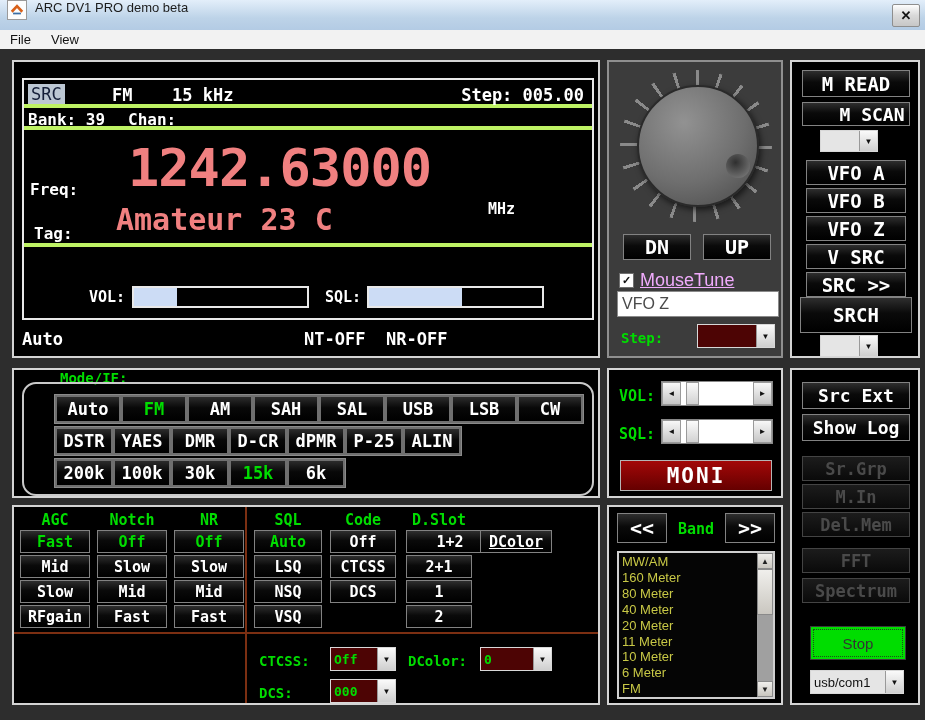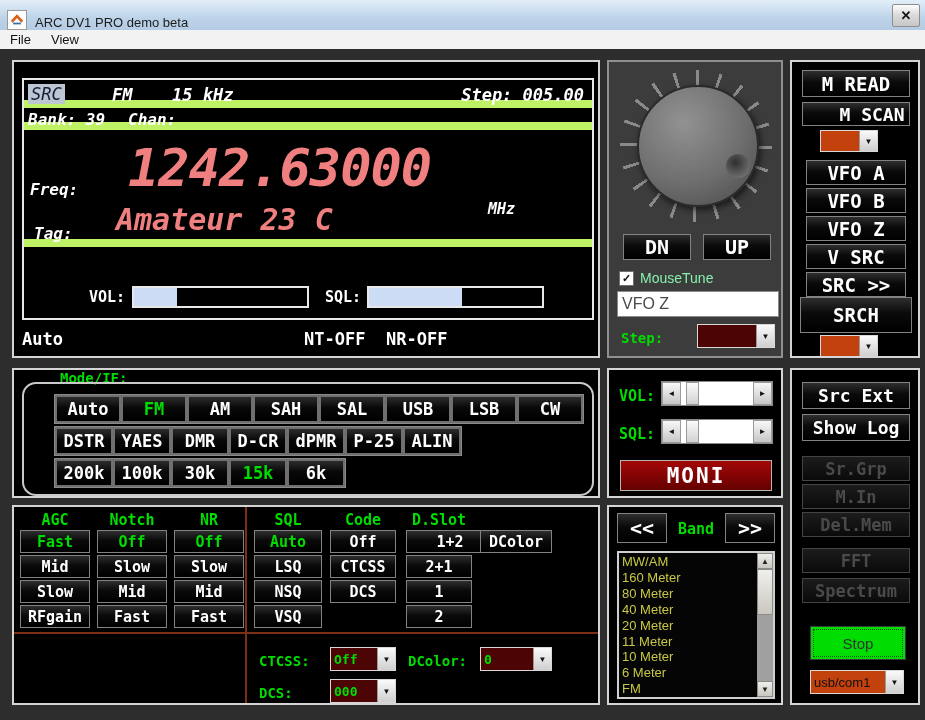--- a/index.html
+++ b/index.html
@@ -3,21 +3,21 @@
 <meta charset="utf-8">
 <style>
   html,body{margin:0;padding:0;background:#555;}
   .mono{font-family:"DejaVu Sans Mono",monospace;}
   .sans{font-family:"Liberation Sans",sans-serif;}
   #win{position:relative;width:925px;height:720px;background:#2d2d2d;overflow:hidden;
        font-family:"Liberation Sans",sans-serif;}
   
   #titlebar{position:absolute;left:0;top:0;width:925px;height:30px;
     background:linear-gradient(#e3eefa,#bdd3e8 60%,#b3cbe4);border-bottom:1px solid #8ba4bf;
-    display:flex;align-items:flex-end;}
+    display:flex;align-items:flex-start;}
   #appicon{width:18px;height:18px;background:#fdfdfd;border:1px solid #9a9a9a;margin:0 8px 0 7px;
     display:flex;align-items:center;justify-content:center;}
   #title{font-size:13px;color:#1c1c1c;}
   #closebtn{position:absolute;right:5px;top:4px;width:26px;height:21px;
     background:linear-gradient(#fefefe,#d9d9d9 50%,#c7c7c7);border:1px solid #8e8e8e;border-radius:2px;
     display:flex;align-items:center;justify-content:center;font-size:13px;font-weight:bold;color:#111;}
   #menubar{position:absolute;left:0;top:30px;width:925px;height:19px;background:#f2f2f2;
     display:flex;align-items:center;font-size:13px;color:#111;}
   .menu-item{padding:0 10px;height:100%;display:flex;align-items:center;}
   
@@ -25,21 +25,21 @@
   .btn{position:absolute;box-sizing:border-box;display:flex;align-items:center;justify-content:center;
     background:linear-gradient(#2e2e2e,#0a0a0a 45%,#000);border:1px solid #828282;color:#fff;
     font-family:"DejaVu Sans Mono",monospace;font-weight:bold;}
   .btn.sel{color:#00dd00;}
   .btn.dis{color:#4a4a4a;border-color:#444;background:linear-gradient(#1c1c1c,#0a0a0a);}
   .glabel{position:absolute;color:#00dd00;font-family:"DejaVu Sans Mono",monospace;font-weight:bold;}
   
   #display{left:12px;top:60px;width:588px;height:298px;color:#fff;}
   #disp-inner{position:absolute;left:8px;top:16px;width:568px;height:238px;border:2px solid #e8e8e8;}
   .disp-row{position:absolute;left:0;width:100%;box-sizing:border-box;}
-  .sep{border-bottom:8px solid #bef264;font-style:italic;}
+  .sep{border-bottom:4px solid #bef264;}
   .dtext{font-family:"DejaVu Sans Mono",monospace;font-weight:bold;color:#fff;}
   #src-chip{position:absolute;left:4px;top:4px;padding:0 3px;background:#bcc7d3;color:#141e38;
     font-size:17px;}
   #freq-val{position:absolute;left:104px;top:62px;font-size:52px;font-weight:bold;color:#f08080;
     font-family:"DejaVu Sans Mono",monospace;letter-spacing:-1px;}
   #tag-val{position:absolute;left:92px;top:128px;font-size:30px;font-weight:bold;color:#f08080;
     font-family:"DejaVu Sans Mono",monospace;}
   .meter{position:absolute;height:18px;border:2px solid #e8e8e8;background:#000;}
   .meter-fill{height:100%;background:#ccdcf5;}
   
@@ -54,21 +54,21 @@
     background:radial-gradient(circle at 40% 35%,#2f2f2f,#6a6a6a 70%,#8a8a8a);}
   .checkbox{width:13px;height:13px;background:#fff;border:1px solid #707070;display:flex;
     align-items:center;justify-content:center;font-size:11px;font-weight:bold;color:#111;}
   #vfo-input{position:absolute;left:8px;top:229px;width:152px;height:24px;border:1px solid #8a8a8a;
     background:#fff;color:#4a4a4a;font-size:16px;font-family:"Liberation Sans",sans-serif;padding:0 4px;}
   
   .combo{position:absolute;display:flex;box-sizing:border-box;border:1px solid #d8d8d8;background:#fff;}
   .combo .field{flex:1;display:flex;align-items:center;padding:0 3px;box-sizing:border-box;}
   .combo .field.maroon{background:#4d0404;color:#00dd00;font-family:"DejaVu Sans Mono",monospace;
     font-weight:bold;font-size:13px;}
-  .combo .field.light{background:#c2410c;color:#111;font-size:13px;}
+  .combo .field.light{background:#e5e5e5;color:#111;font-size:13px;}
   .combo .arrow{width:17px;background:linear-gradient(#fafafa,#cfcfcf);border-left:1px solid #999;
     display:flex;align-items:center;justify-content:center;font-size:8px;color:#111;}
   
   .hslider{position:absolute;height:25px;display:flex;border:1px solid #888;background:#fff;box-sizing:border-box;}
   .hslider .sbtn{width:19px;background:linear-gradient(#f8f8f8,#c6c6c6);border:1px solid #9a9a9a;
     display:flex;align-items:center;justify-content:center;font-size:8px;color:#111;box-sizing:border-box;}
   .hslider .gap{width:5px;background:#fff;}
   .hslider .thumb{width:13px;background:linear-gradient(#fbfbfb,#d2d2d2);border:1px solid #9a9a9a;box-sizing:border-box;}
   .hslider .track{flex:1;background:#fff;}
   
@@ -163,21 +163,21 @@
   <div id="knobpanel">
     <div id="tickring">
       <div id="knob">
         <div id="dimple"></div>
       </div>
     </div>
     <div class="btn" style="left:14px;top:172px;width:68px;height:26px;font-size:20px;">DN</div>
     <div class="btn" style="left:94px;top:172px;width:68px;height:26px;font-size:20px;">UP</div>
     <div style="position:absolute;left:10px;top:208px;display:flex;align-items:center;gap:6px;">
       <div class="checkbox">✓</div>
-      <span class="sans" style="color:#86efac;font-size:14px;">MouseTune</span>
+      <span class="sans" style="color:#f0abfc;font-size:18px;text-decoration:underline;">MouseTune</span>
     </div>
     <input id="vfo-input" type="text" value="VFO Z" style="">
     <span class="glabel" style="left:12px;top:268px;font-size:14px;">Step:</span>
     <div class="combo" style="left:88px;top:262px;width:78px;height:24px;">
       <div class="field maroon"></div>
       <div class="arrow">▼</div>
     </div>
   </div>
 
   <div class="panel" style="left:790px;top:60px;width:130px;height:298px;">
@@ -283,21 +283,21 @@
     <div class="btn" style="left:316px;top:23px;width:66px;height:23px;font-size:15px;">Off</div>
     <div class="btn" style="left:316px;top:48px;width:66px;height:23px;font-size:15px;">CTCSS</div>
     <div class="btn" style="left:316px;top:73px;width:66px;height:23px;font-size:15px;">DCS</div>
 
     <span class="glabel" style="left:392px;top:4px;width:66px;text-align:center;font-size:15px;">D.Slot</span>
     <div class="btn" style="left:392px;top:23px;width:88px;height:23px;font-size:15px;">1+2</div>
     <div class="btn" style="left:392px;top:48px;width:66px;height:23px;font-size:15px;">2+1</div>
     <div class="btn" style="left:392px;top:73px;width:66px;height:23px;font-size:15px;">1</div>
     <div class="btn" style="left:392px;top:98px;width:66px;height:23px;font-size:15px;">2</div>
 
-    <div class="btn" style="left:466px;top:23px;width:72px;height:23px;font-size:15px;">DColor</div>
+    <div class="btn" style="left:466px;top:23px;width:72px;height:23px;font-size:15px;text-decoration:underline;">DColor</div>
 
     <span class="glabel" style="left:245px;top:146px;font-size:14px;">CTCSS:</span>
     <div class="combo" style="left:316px;top:140px;width:66px;height:24px;">
       <div class="field maroon">Off</div>
       <div class="arrow">▼</div>
     </div>
     <span class="glabel" style="left:394px;top:146px;font-size:14px;">DColor:</span>
     <div class="combo" style="left:466px;top:140px;width:72px;height:24px;">
       <div class="field maroon">0</div>
       <div class="arrow">▼</div>

